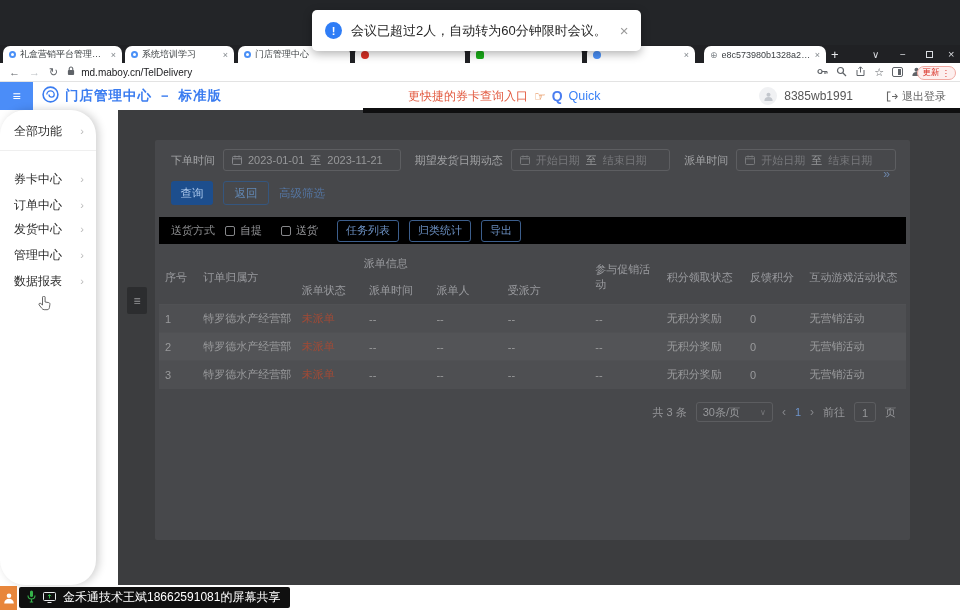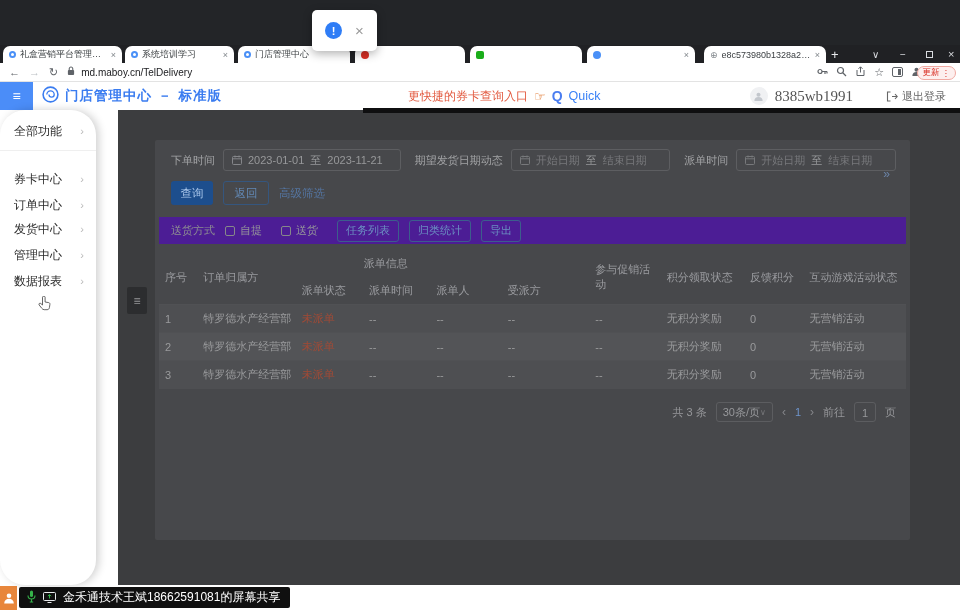--- a/index.html
+++ b/index.html
@@ -45,21 +45,21 @@
   #hamburger{left:0;top:82px;width:33px;height:28px;background:#4b8df8;color:#fff;
     display:flex;align-items:center;justify-content:center;font-size:14px;cursor:pointer;}
   .brand{position:absolute;left:42px;top:82px;height:28px;display:flex;align-items:center;gap:6px;}
   .brand .ttl{font-size:13.5px;font-weight:bold;color:#3a7cf0;letter-spacing:1px;}
   .promo{position:absolute;left:408px;top:82px;height:28px;display:flex;align-items:center;gap:6px;}
   .promo .ptx{font-size:12px;color:#e2593f;}
   .promo .q{font-size:14px;font-weight:bold;color:#4a7df0;}
   .promo .qk{font-size:12.5px;color:#3b82f6;}
   .hdr-right{position:absolute;right:14px;top:82px;height:28px;display:flex;align-items:center;gap:7px;}
   .avatar{width:18px;height:18px;border-radius:50%;background:#f0f1f3;display:flex;align-items:center;justify-content:center;}
-  .uname{font-size:15px;color:#555;font-family:Liberation Serif, serif;}
+  .uname{font-size:12px;color:#555;}
   .logout{display:flex;align-items:center;gap:4px;margin-left:26px;font-size:11px;color:#666;cursor:pointer;}
 
   
   #sidebar{left:0;top:110px;width:96px;height:475px;background:#fff;z-index:5;
     box-shadow:3px 0 8px rgba(0,0,0,.18);border-radius:25px;}
   .side-item{height:24px;display:flex;align-items:center;justify-content:space-between;
     padding:0 12px 0 14px;font-size:12px;color:#2b2b2b;cursor:pointer;}
   .side-item .chev{color:#b9b9b9;font-size:11px;}
   .side-divider{height:1px;background:#efefef;margin:7px 0;}
   #sidebar .grp-gap{height:9px;}
@@ -78,21 +78,21 @@
   .dinput{height:22px;border:1px solid #5d5e61;border-radius:3px;display:flex;align-items:center;
     gap:6px;padding:0 8px;margin:0 14px 0 8px;font-size:11px;color:#97989a;white-space:nowrap;}
   .dinput .ph{color:#77787b;}
   .collapse{position:absolute;right:20px;top:27px;color:#6b84a8;font-size:12px;cursor:pointer;}
   .btn-row{position:absolute;left:16px;top:41px;display:flex;align-items:center;gap:10px;}
   .btn-primary{width:42px;height:24px;background:#1d4e8d;color:#a9c6ea;font-size:11.5px;
     border:none;border-radius:3px;cursor:pointer;}
   .btn-ghost{width:46px;height:24px;background:transparent;color:#6288b4;font-size:11.5px;
     border:1px solid #35567e;border-radius:3px;cursor:pointer;font-family:Liberation Serif, serif;}
   .btn-link{background:none;border:none;color:#54749f;font-size:11.5px;cursor:pointer;}
-  .toolbar{position:absolute;left:4px;right:4px;top:77px;height:27px;background:#4c1d95;
+  .toolbar{position:absolute;left:4px;right:4px;top:77px;height:27px;background:#000000;
     display:flex;align-items:center;padding-left:12px;gap:10px;}
   .tlabel{font-size:11px;color:#8e8f91;}
   .ckbox{width:10px;height:10px;border:1px solid #86878a;border-radius:2px;display:inline-block;}
   .ckwrap{display:flex;align-items:center;gap:5px;font-size:11px;color:#96979a;margin-right:9px;cursor:pointer;}
   .tbtn{height:22px;border:1px solid #3c5e8c;border-radius:3px;background:transparent;
     color:#6b90c2;font-size:11px;padding:0 8px;cursor:pointer;}
 
   
   .table-wrap{position:absolute;left:4px;right:4px;top:110px;}
   table{width:100%;table-layout:fixed;border-collapse:collapse;}
@@ -100,21 +100,21 @@
   th.grp{padding-left:68px;height:26px;}
   td{font-size:11px;color:#9a9b9d;padding:0 6px;height:28px;white-space:nowrap;overflow:hidden;}
   tbody tr{border-top:1px solid rgba(255,255,255,.05);}
   tbody tr:nth-child(odd){background:#4e4f52;}
   tbody tr:nth-child(even){background:#535457;}
   .c-status{color:#a34a35;}
 
   
   .pagination{position:absolute;right:14px;top:262px;display:flex;align-items:center;gap:9px;
     font-size:11px;color:#96979a;}
-  .pg-select{display:flex;align-items:center;gap:0;border:1px solid #5c5d60;border-radius:3px;
+  .pg-select{display:flex;align-items:center;gap:20px;border:1px solid #5c5d60;border-radius:3px;
     height:20px;padding:0 6px;color:#97989b;cursor:pointer;}
   .pg-arrow{color:#85868a;font-size:12px;cursor:pointer;}
   .pg-cur{color:#6e95cc;cursor:pointer;}
   .pg-goto{width:22px;height:20px;border:1px solid #5c5d60;border-radius:3px;text-align:center;
     line-height:20px;color:#97989b;}
 
   
   #bottom-strip{left:0;top:585px;width:960px;height:25px;background:#ffffff;}
   #share-avatar{left:0;top:586px;width:17px;height:24px;background:#e8863b;
     display:flex;align-items:center;justify-content:center;}
@@ -421,20 +421,21 @@
   </div>
   <span id="hand-cursor" class="abs">
     <svg width="13" height="15" viewBox="0 0 13 15">
         <path d="M4.5 1.2 c0-1.4 2.6-1.4 2.6 0 V6 l3.6.6 c1 .2 1.3 1 1.2 1.9 l-.5 3.2 c-.2 1.2-1 2-2.4 2 H6.2 c-1.1 0-1.8-.6-2.4-1.4 L1.2 9 c-.9-1.2.6-2.4 1.6-1.5 L4.5 9 Z" fill="#fdfdfd" stroke="#555" stroke-width=".9"></path>
       </svg>
   </span>
 </div>
 
 <div id="toast" class="abs">
   <span class="info-circle">!</span>
+  <span class="tx">会议已超过2人，自动转为60分钟限时会议。</span>
   <span class="cl">×</span>
 </div>
 
 <div id="bottom-strip" class="abs"></div>
 <div id="share-avatar" class="abs">
   <svg width="12" height="12" viewBox="0 0 12 12">
       <circle cx="6" cy="3.8" r="2.3" fill="#fff"></circle>
       <path d="M1.2 11.5 a4.8 4.8 0 0 1 9.6 0 Z" fill="#fff"></path>
     </svg>
 </div>

